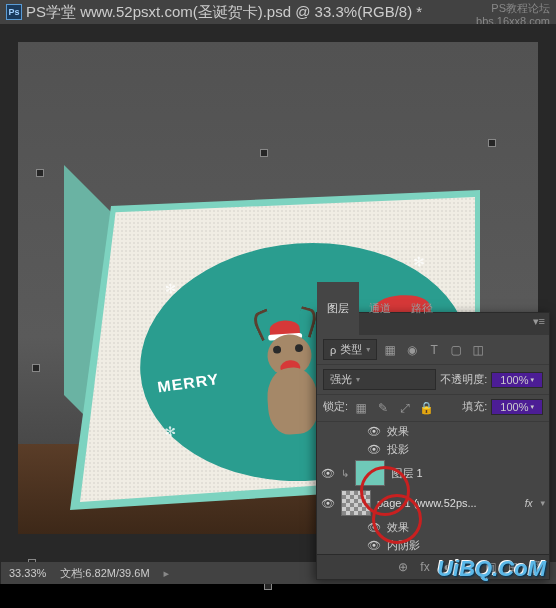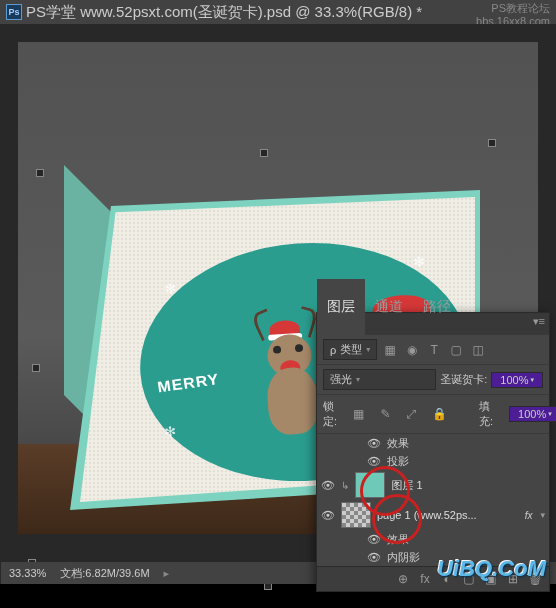--- a/index.html
+++ b/index.html
@@ -39,31 +39,31 @@
 .s-eye.l{left:42px}.s-eye.r{left:62px}
 .snow{position:absolute;width:14px;height:14px;color:rgba(255,255,255,0.8);font-size:14px}
 .handle{position:absolute;width:8px;height:8px;border:1px solid #888;background:#262626}
 .h1{left:36px;top:145px}.h2{left:260px;top:125px}.h3{left:488px;top:115px}
 .h4{left:32px;top:340px}.h5{left:498px;top:300px}
 .h6{left:28px;top:535px}.h7{left:264px;top:558px}
 .statusbar{position:absolute;bottom:0;left:1px;right:0;height:22px;background:#424242;display:flex;align-items:center;padding:0 8px;gap:14px;color:#ccc}
 .status-chev{color:#888}
 .panel{position:absolute;right:6px;top:312px;width:234px;background:#454545;border:1px solid #2a2a2a;box-shadow:-2px 2px 10px rgba(0,0,0,0.5)}
 .panel-tabs{display:flex;background:#383838;height:22px;align-items:flex-end}
-.tab{padding:19px 10px;color:#999;font-size:14px;cursor:pointer}
+.tab{padding:19px 10px;color:#999;font-size:11px;cursor:pointer}
 .tab.active{background:#454545;color:#ddd}
 .panel-menu{position:absolute;right:4px;top:2px;color:#999;font-size:11px}
 .panel-row{display:flex;align-items:center;padding:4px 6px;gap:4px;border-bottom:1px solid #3a3a3a}
 .dropdown{background:#3a3a3a;border:1px solid #2a2a2a;color:#ccc;padding:2px 6px;display:flex;align-items:center;gap:4px;font-size:11px}
 .dropdown .chev{font-size:8px;color:#888}
 .icon-btn{width:18px;height:18px;display:flex;align-items:center;justify-content:center;color:#999;cursor:pointer;font-size:12px}
 .label{color:#ccc;font-size:11px}
 .pct-box{background:#4c1d95;border:1px solid #2a2a2a;color:#ccc;padding:1px 8px;font-size:10px;display:flex;align-items:center;gap:2px}
 .pct-box .chev{font-size:7px}
-.lock-row{display:flex;align-items:center;gap:16px;padding:4px 6px;border-bottom:1px solid #3a3a3a}
+.lock-row{display:flex;align-items:flex-start;gap:4px;padding:4px 6px;border-bottom:1px solid #3a3a3a}
 .layers{max-height:136px;overflow:hidden}
 .layer-row{display:flex;align-items:center;padding:2px 4px;min-height:24px;gap:6px;position:relative}
 .eye{width:14px;height:14px;display:flex;align-items:center;justify-content:center;color:#ccc;font-size:11px}
 .thumb{width:30px;height:26px;border:1px solid #666;background:#595959;flex-shrink:0}
 .thumb.teal{background:#6fc9b8}
 .thumb.checker{background-image:linear-gradient(45deg,#888 25%,transparent 25%,transparent 75%,#888 75%),linear-gradient(45deg,#888 25%,#ccc 25%,#ccc 75%,#888 75%);background-size:8px 8px;background-position:0 0,4px 4px}
 .layer-name{color:#ddd;font-size:11px;flex:1;white-space:nowrap;overflow:hidden}
 .fx-badge{color:#ccc;font-size:10px;font-style:italic;margin-right:2px}
 .fx-chev{color:#999;font-size:9px}
 .effect-row{display:flex;align-items:center;padding:0 4px 0 50px;height:18px;gap:6px}
@@ -158,21 +158,21 @@
     <div class="icon-btn">T</div>
     <div class="icon-btn">▢</div>
     <div class="icon-btn">◫</div>
   </div>
 
   <div class="panel-row">
     <div class="dropdown" style="flex:1">
       <span>强光</span>
         <span class="chev">▾</span>
     </div>
-    <span class="label">圣诞贺卡:</span>
+    <span class="label">不透明度:</span>
     <div class="pct-box">
         <span>100%</span>
         <span class="chev">▾</span>
       </div>
   </div>
 
   <div class="lock-row">
     <span class="label">锁定:</span>
     <div class="icon-btn">▦</div>
     <div class="icon-btn">✎</div>

